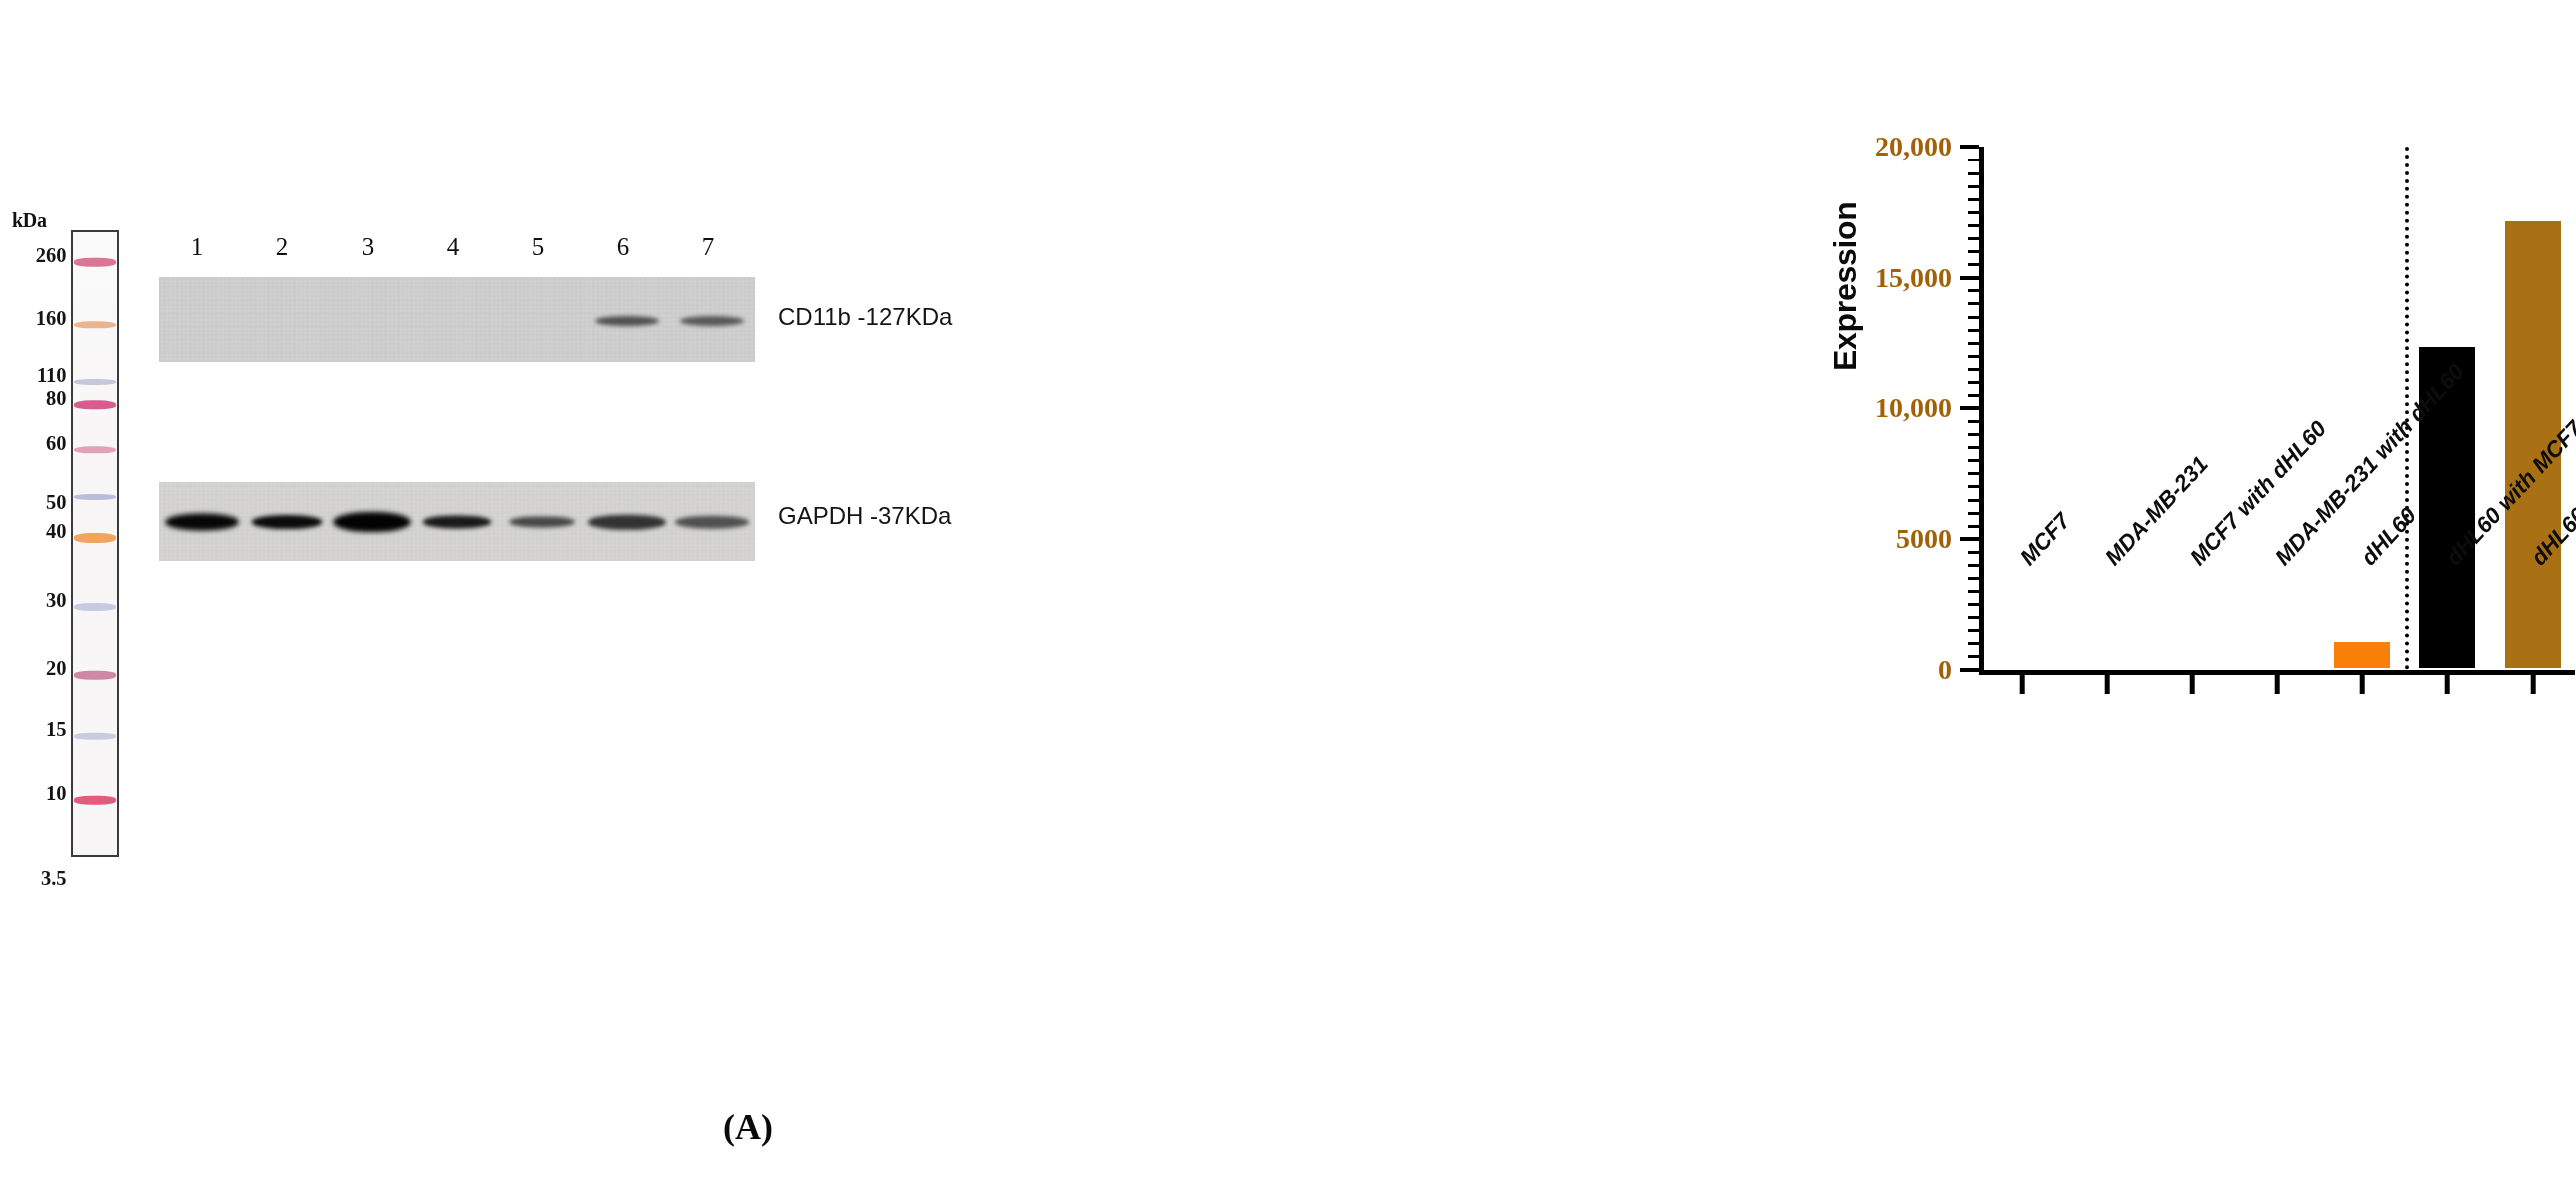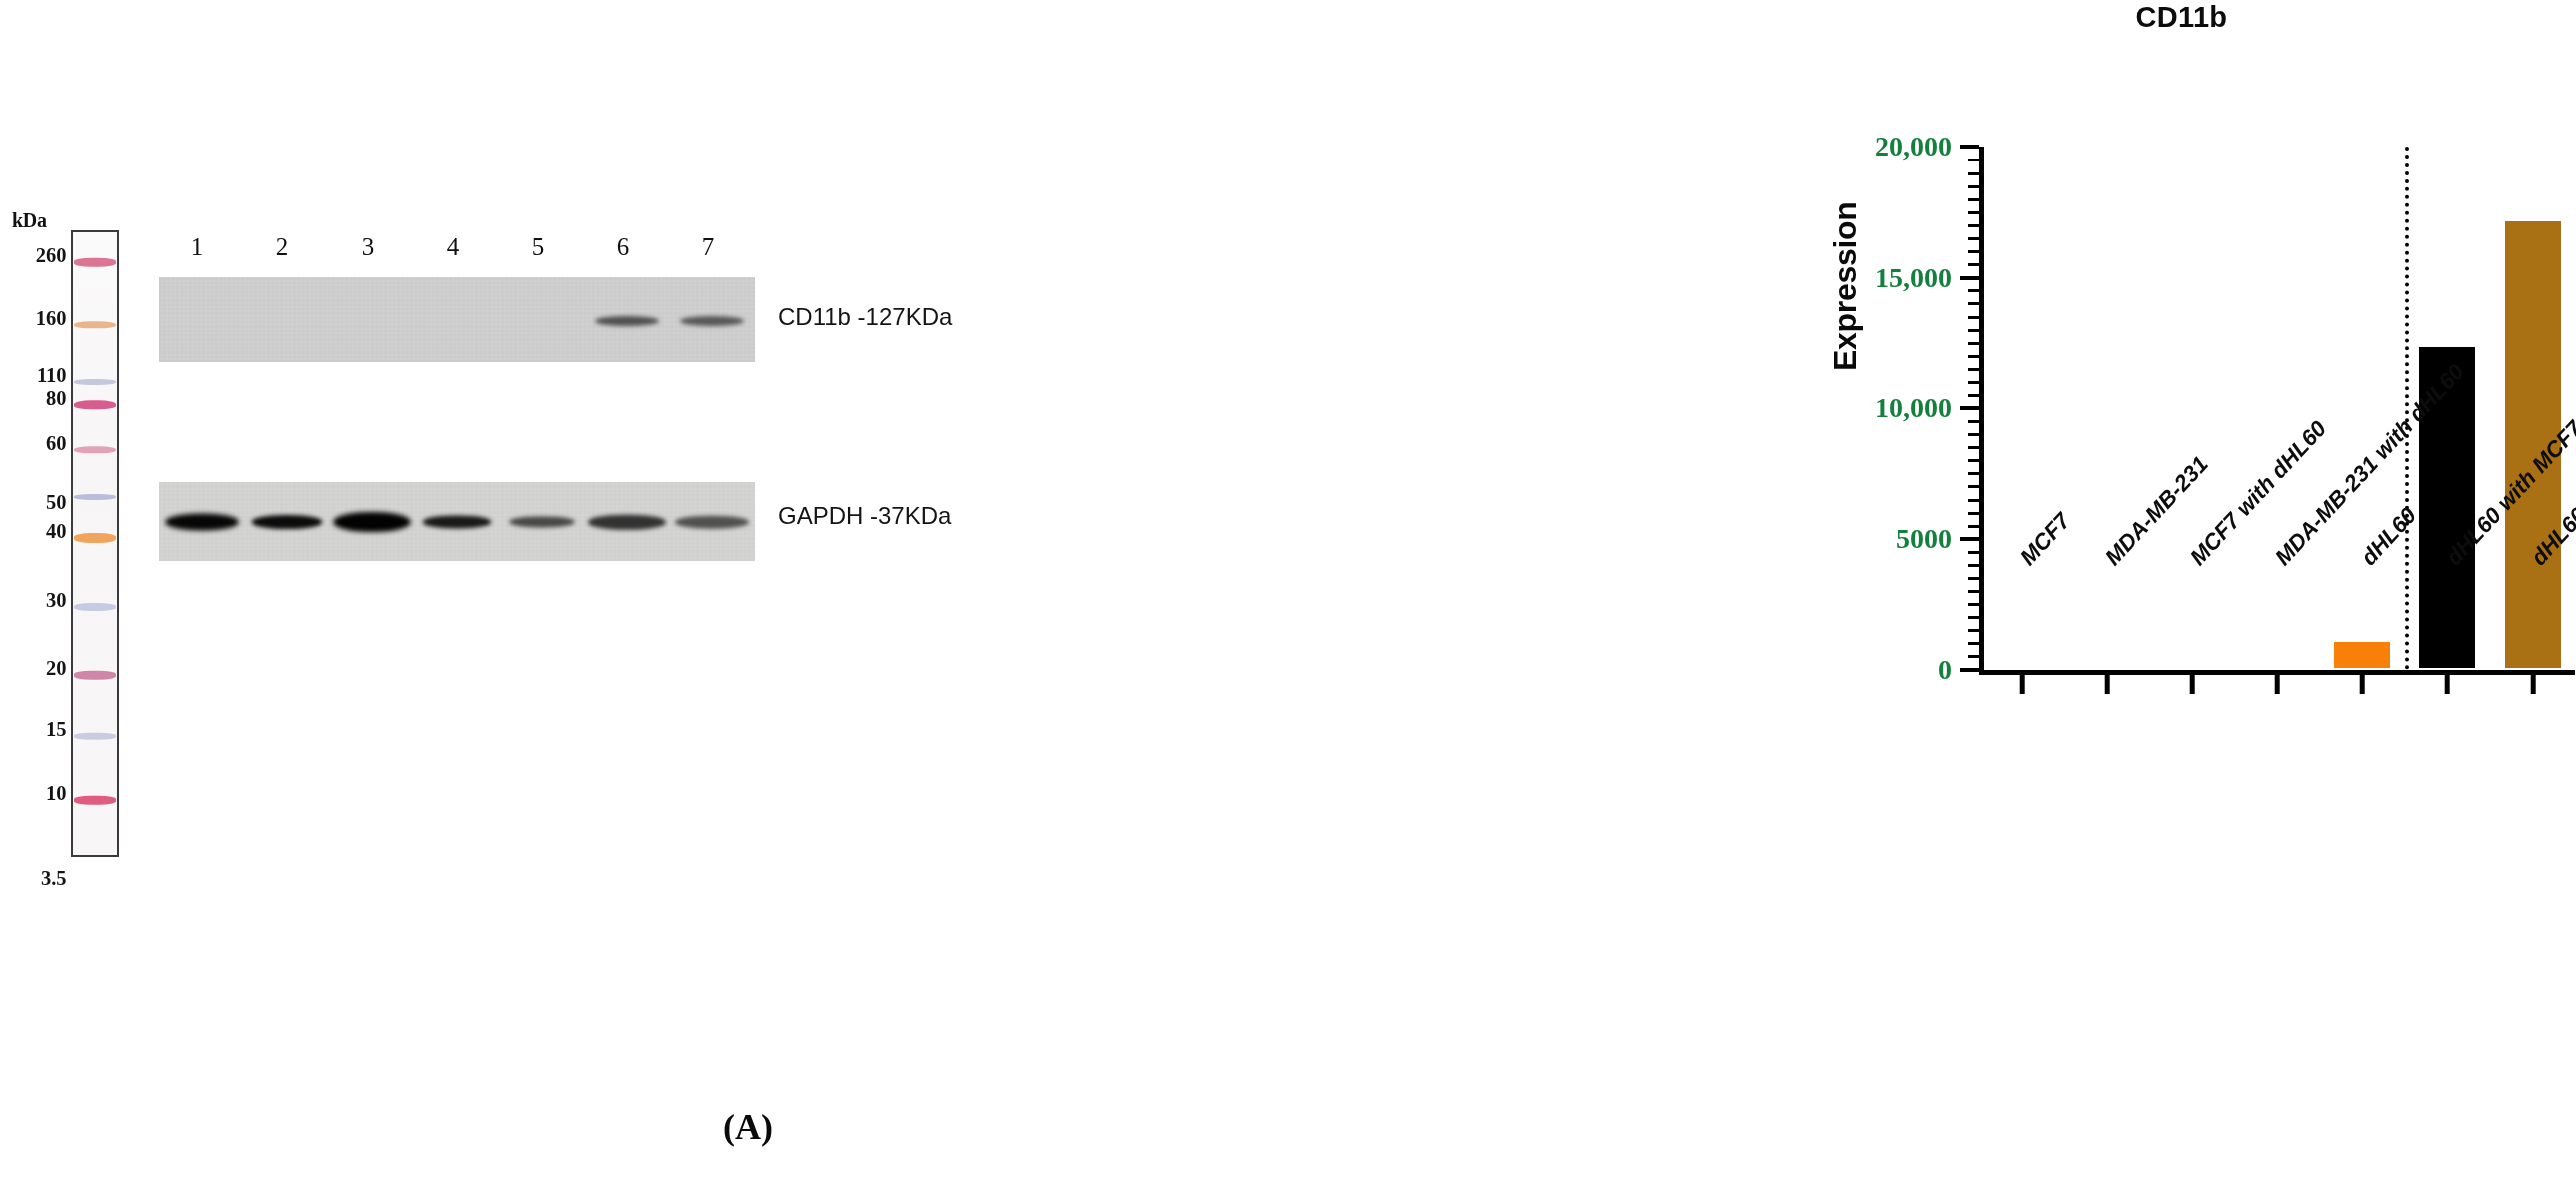--- a/index.html
+++ b/index.html
@@ -117,21 +117,21 @@
   }
   .y-major {
     position: absolute; left: -19px; width: 19px; height: 4px; background: #000;
   }
   .y-minor {
     position: absolute; left: -11.2px; width: 11.2px; height: 2.6px; background: #000;
   }
   .y-tick-label {
     position: absolute; right: 0;
     font-family: "Liberation Serif", serif;
-    font-size: 28px; font-weight: bold; color: #15803d;
+    font-size: 28px; font-weight: bold; color: #a16207;
     white-space: nowrap; transform: translateY(-50%);
     text-align: right;
   }
   #y-axis-title {
     position: absolute;
     left: 40px; top: 371px;
     transform: rotate(-90deg);
     transform-origin: left top;
     font-family: "Liberation Sans", sans-serif;
     font-size: 32px; font-weight: bold; color: #0a0a0a;
@@ -239,21 +239,20 @@
 
   <div class="blot-label" id="label-cd11b" style="left:778px; top:303px;">CD11b -127KDa</div>
   <div class="blot-label" id="label-gapdh" style="left:778px; top:502px;">GAPDH -37KDa</div>
 
 
   <div class="panel-caption" id="caption-a">(A)</div>
 </div>
 
 <div id="panel-b">
 
-  <div id="chart-title">CD11b</div>
 
   <div id="plot">
     <div id="y-spine"></div>
     <div id="x-spine"></div>
     <div id="y-ticks">
         <div class="y-major" style="top: 521px;"></div>
         <div class="y-minor" style="top: 508px;"></div>
         <div class="y-minor" style="top: 495px;"></div>
         <div class="y-minor" style="top: 482px;"></div>
         <div class="y-minor" style="top: 469px;"></div>

